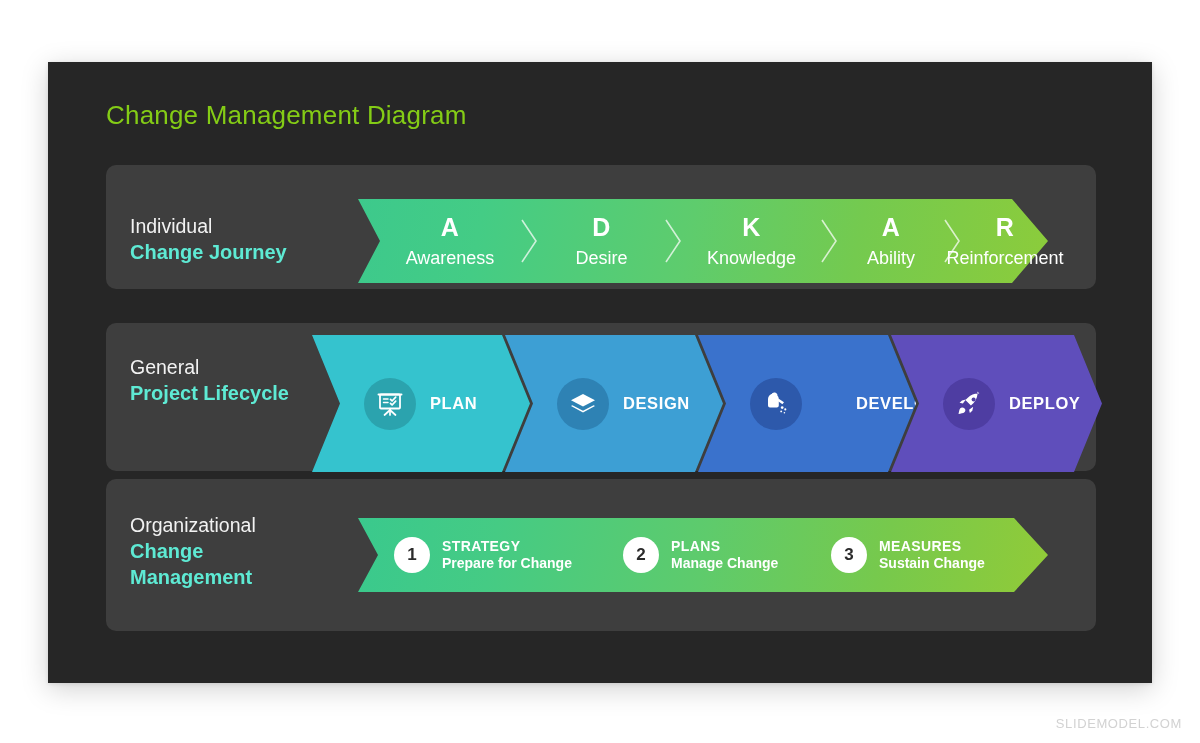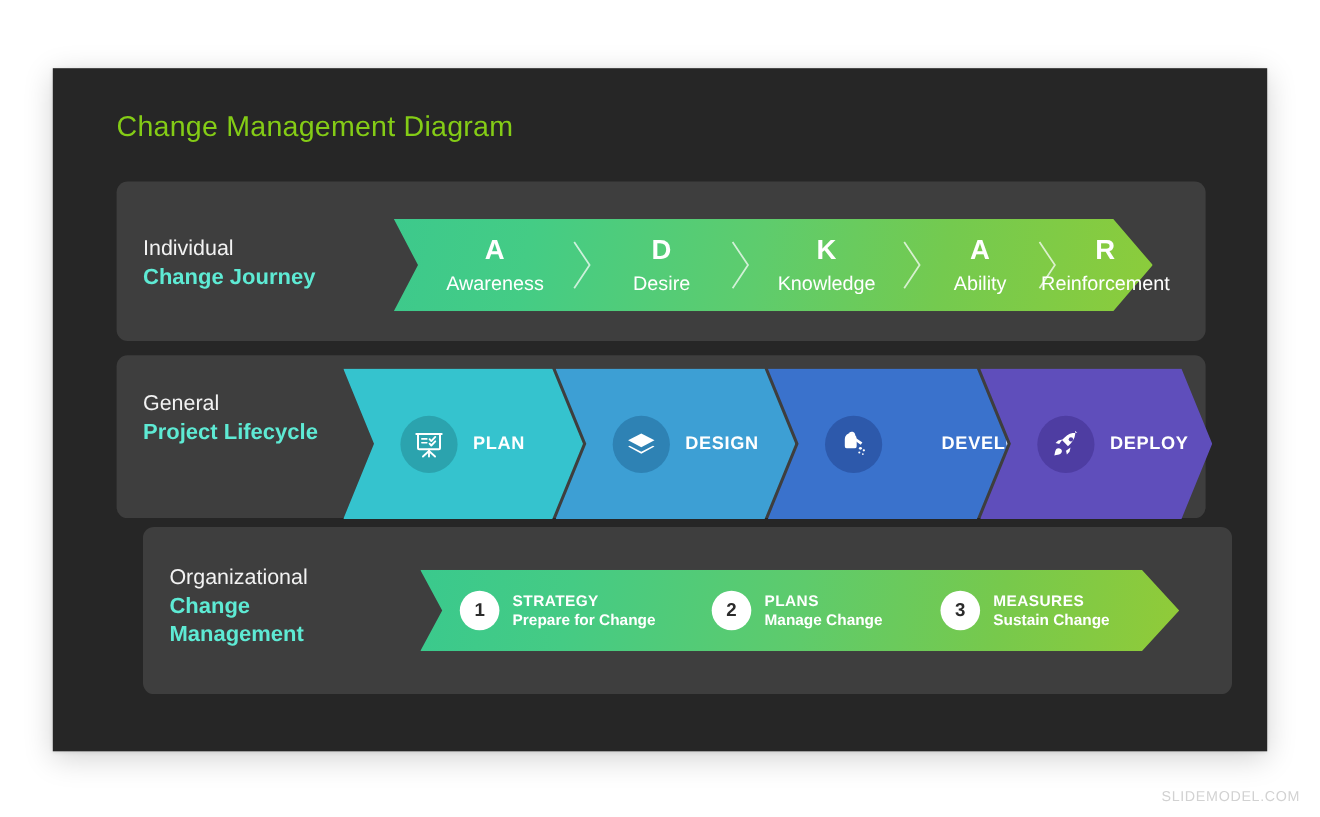--- a/index.html
+++ b/index.html
@@ -42,23 +42,23 @@
   }
 
   
   .panel {
     position: absolute;
     left: 58px;
     width: 990px;
     background: #3e3e3e;
     border-radius: 10px;
   }
-  #panel-1 { top: 103px; height: 145px; }
+  #panel-1 { top: 103px; height: 124px; }
   #panel-2 { top: 261px; height: 148px; }
-  #panel-3 { top: 417px; height: 152px; margin-left: 24px; }
+  #panel-3 { top: 417px; height: 152px; }
 
   .panel-label {
     position: absolute;
     left: 24px;
     color: #ffffff;
     line-height: 1.30;
     white-space: nowrap;
   }
   .panel-label .lite { font-weight: 400; font-size: 19.5px; color: #f2f2f2; }
   .panel-label .bold { font-weight: bold; font-size: 20px; color: #5eead4; }

